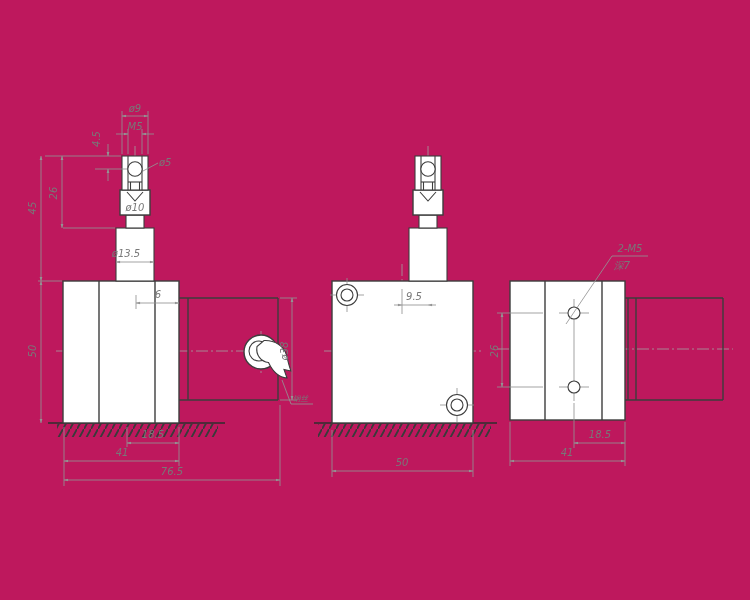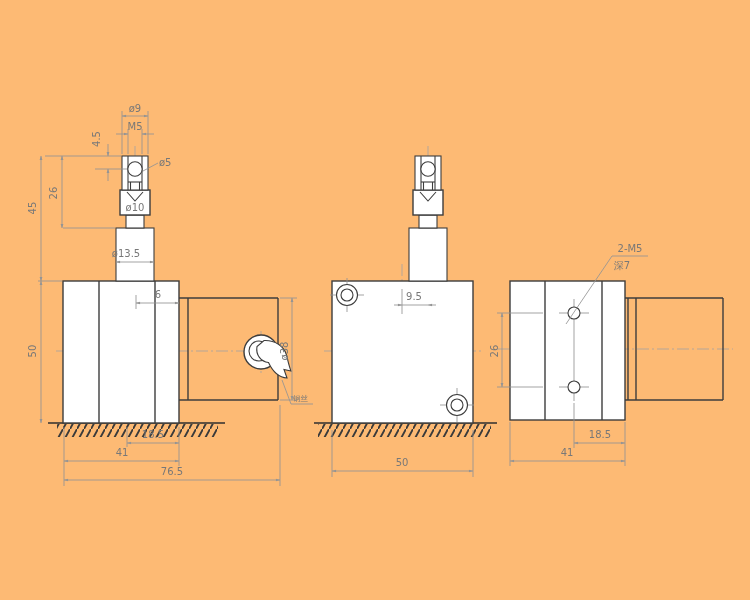--- a/index.html
+++ b/index.html
@@ -1,17 +1,17 @@
 <!DOCTYPE html>
 <html><head>
 <meta charset="utf-8">
 <style>
   html,body{margin:0;padding:0;background:#ffffff;}
-  .canvas{position:relative;width:750px;height:600px;background:#fdba74;overflow:hidden;
-          font-family:"DejaVu Sans","Liberation Sans",sans-serif;}
+  .canvas{position:relative;width:750px;height:600px;background:#be185d;overflow:hidden;
+          font-family:"DejaVu Sans","Liberation Sans",sans-serif;font-style:italic;}
   svg text{fill:#787878;font-family:"DejaVu Sans","Liberation Sans",sans-serif;font-size:10px;}
   svg text.tiny{font-size:7.5px;}
   .obj{stroke:#3d3d3d;stroke-width:1.4;fill:none;}
   .objw{stroke:#3d3d3d;stroke-width:1.4;fill:#fff;}
   .obj2{stroke:#3d3d3d;stroke-width:1.1;fill:none;}
   .obj2w{stroke:#3d3d3d;stroke-width:1.1;fill:#fff;}
   .dim{stroke:#949494;stroke-width:0.85;fill:none;}
   .cl{stroke:#a2a2a2;stroke-width:0.8;fill:none;stroke-dasharray:12 3 2 3;}
   .gnd{stroke:#2e2e2e;stroke-width:1.6;fill:none;}
 </style>

